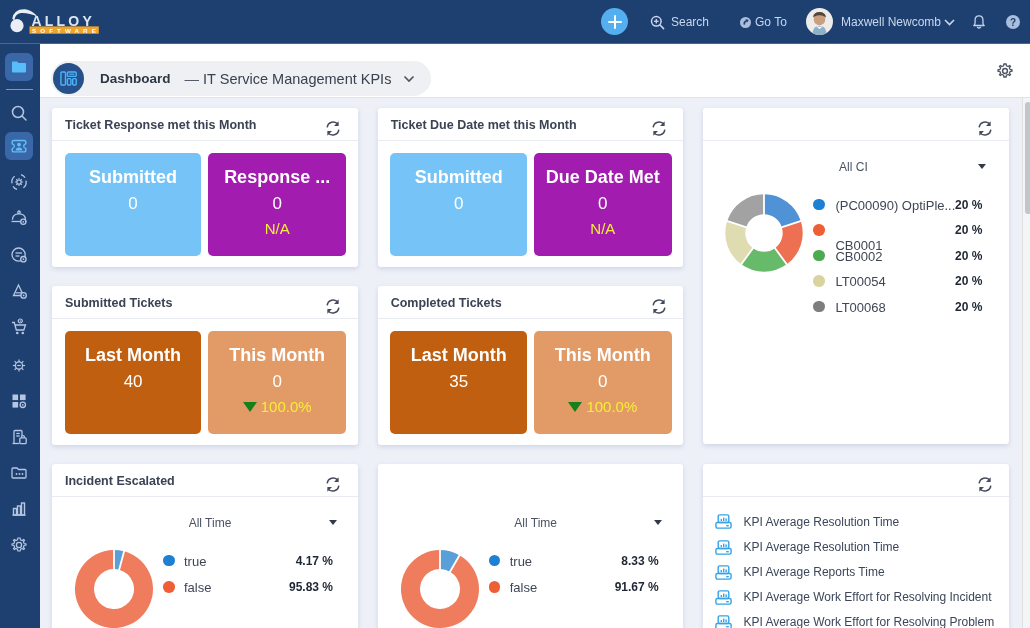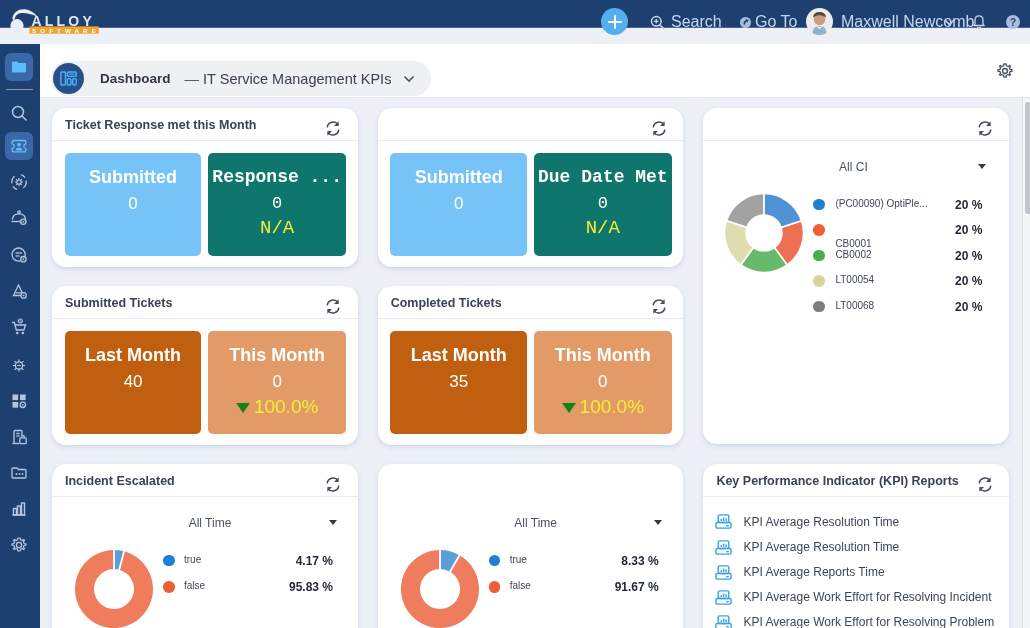--- a/index.html
+++ b/index.html
@@ -1,26 +1,26 @@
 <!DOCTYPE html>
 <html><head>
 <meta charset="utf-8">
 <style>
 * { margin:0; padding:0; box-sizing:border-box; }
 html,body { width:1030px; height:628px; overflow:hidden; }
 body { font-family:"Liberation Sans", sans-serif; position:relative; background:#edf0f7; }
 #page { position:absolute; left:0; top:0; width:1030px; height:628px; overflow:hidden; }
 
 
-.navbar { position:absolute; left:0; top:0; width:1030px; height:28px; background:#1e4070; border-bottom:1px solid #4c6496; box-sizing:border-box; }
+.navbar { position:absolute; left:0; top:0; width:1030px; height:44px; background:#1e4070; border-bottom:1px solid #4c6496; box-sizing:border-box; }
 .logo { position:absolute; left:0; top:0; }
 .plusbtn { position:absolute; left:601px; top:8px; width:27px; height:27px; border-radius:50%; background:#54aff1; }
 .plusbtn:before { content:""; position:absolute; left:6.5px; top:12.5px; width:14px; height:2px; background:#fff; border-radius:1px;}
 .plusbtn:after { content:""; position:absolute; left:12.5px; top:6.5px; width:2px; height:14px; background:#fff; border-radius:1px;}
-.navtxt { position:absolute; color:#c9d6ee; font-size:16px; line-height:44px; }
+.navtxt { position:absolute; color:#c9d6ee; font-size:12px; line-height:44px; }
 .navicon { position:absolute; top:0; }
 
 
 .sidebar { position:absolute; left:0; top:44px; width:40px; height:584px; background:#1e4070; }
 .sbtn { position:absolute; left:5px; width:28px; height:28px; background:#3a67a7; border-radius:6px; }
 .sdivider { position:absolute; left:6px; top:45px; width:27px; height:1px; background:rgba(255,255,255,0.45); }
 .sicon { position:absolute; left:10px; width:18px; height:18px; }
 
 
 .toolbar { position:absolute; left:40px; top:44px; width:990px; height:54px; background:#ffffff; border-bottom:1px solid #dfe3ea; }
@@ -28,40 +28,40 @@
 .pill-ico { width:31px; height:31px; border-radius:50%; background:#27508a; margin-right:16px; display:flex; align-items:center; justify-content:center; }
 .pill b { font-size:13.5px; color:#2f3644; font-weight:bold; }
 .pill span { font-size:14.5px; color:#3a4150; margin-left:10px; }
 .gear-tb { position:absolute; right:16px; top:18px; }
 
 
 .content { position:absolute; left:40px; top:98px; width:990px; height:530px; background:#edf0f7; }
 .sbar-track { position:absolute; left:982px; top:0; width:8px; height:530px; background:#f4f5f6; border-left:1px solid #e0e0e0; }
 .sbar-thumb { position:absolute; left:1.5px; top:4px; width:6px; height:112px; background:#c2c6cb; border-radius:3px; }
 
-.card { position:absolute; background:#fff; border-radius:14px; box-shadow:0 2px 5px rgba(100,120,170,0.22); }
+.card { position:absolute; background:#fff; border-radius:3px; box-shadow:0 2px 5px rgba(100,120,170,0.22); }
 .chead { position:absolute; left:0; top:0; right:0; height:33px; border-bottom:1px solid #e8ebf1; }
 .chead .t { position:absolute; left:13px; top:0; line-height:34px; font-size:12.5px; font-weight:bold; color:#3a4254; }
 .refresh { position:absolute; right:16.5px; top:12px; }
 
 .tile { position:absolute; top:45.5px; width:137.5px; height:102.5px; border-radius:5px; text-align:center; color:#fff; padding-top:12px; line-height:25.5px; }
 .tile .l1 { font-size:18px; font-weight:bold; }
 .tile .l2 { font-size:17px; }
-.tile .l3 { font-size:19px; }
+.tile .l3 { font-size:15px; }
 .blue1 { background:#76c4f7; }
-.blue2 { background:#0f766e;font-family:Liberation Mono, monospace; }
+.blue2 { background:#a21caf; }
 .or1 { background:#c05f10; }
 .or2 { background:#e29b67; }
 .yel { color:#f5ee35; }
 .tri { display:inline-block; width:0; height:0; border-left:7px solid transparent; border-right:7px solid transparent; border-top:10px solid #17801a; margin-right:4px; }
 
 .ddrow { position:absolute; font-size:12px; color:#4a5263; }
 .caret { position:absolute; width:0; height:0; border-left:4.5px solid transparent; border-right:4.5px solid transparent; border-top:5.5px solid #323a48; }
 
-.legrow { position:absolute; font-size:10px; color:#3f4654;text-align:right; }
+.legrow { position:absolute; font-size:13px; color:#3f4654;text-align:right; }
 .legdot { position:absolute; width:11.5px; height:11.5px; border-radius:50%; }
 .legval { position:absolute; font-size:12px; font-weight:bold; color:#1f2633; text-align:right; }
 
 .kpirow { position:absolute; left:40px; font-size:12px; color:#3c465a; white-space:nowrap; }
 .kpico { position:absolute; left:11.5px; }
 </style>
 </head>
 <body>
 <div id="page">
 
@@ -285,20 +285,21 @@
         </div>
       <div class="tile blue2" style="left:156.4px; width:137.5px;">
           <div class="l1">Response ...</div>
           <div class="l2">0</div>
           <div class="l3 yel">N/A</div>
         </div>
     </div>
 
     <div class="card" style="left:337.7px; top:9.5px; width:305.5px; height:159px;">
       <div class="chead">
+          <span class="t">Ticket Due Date met this Month</span>
         <svg class="refresh" width="16" height="17" viewBox="0 0 16 16">
             <g fill="none" stroke="#454b5c" stroke-width="1.5">
               <path d="M2.2 6.8 A6 6 0 0 1 13 3.9"></path>
               <path d="M13.8 9.2 A6 6 0 0 1 3 12.1"></path>
             </g>
             <path d="M13.6 0.8 L13.6 5.4 9 5.4 Z" fill="#454b5c"></path>
             <path d="M2.4 15.2 L2.4 10.6 7 10.6 Z" fill="#454b5c"></path>
           </svg>
       </div>
       <div class="tile blue1" style="left:12.8px; width:136.6px;">
@@ -440,21 +441,20 @@
       <div class="legdot" style="left:111px; top:90.5px; background:#1d80d2;"></div>
         <div class="legrow" style="left:132px; top:89.5px;">true</div>
         <div class="legval" style="left:200px; top:89.5px; width:81px;">8.33 %</div>
       <div class="legdot" style="left:111px; top:117px; background:#ee5f35;"></div>
         <div class="legrow" style="left:132px; top:116px;">false</div>
         <div class="legval" style="left:200px; top:116px; width:81px;">91.67 %</div>
     </div>
 
     <div class="card" style="left:663.4px; top:366px; width:305.8px; height:200px;">
       <div class="chead">
-          <span class="t">Key Performance Indicator (KPI) Reports</span>
         <svg class="refresh" width="16" height="17" viewBox="0 0 16 16">
             <g fill="none" stroke="#454b5c" stroke-width="1.5">
               <path d="M2.2 6.8 A6 6 0 0 1 13 3.9"></path>
               <path d="M13.8 9.2 A6 6 0 0 1 3 12.1"></path>
             </g>
             <path d="M13.6 0.8 L13.6 5.4 9 5.4 Z" fill="#454b5c"></path>
             <path d="M2.4 15.2 L2.4 10.6 7 10.6 Z" fill="#454b5c"></path>
           </svg>
       </div>
       <svg class="kpico" style="top:50px;" width="17" height="15" viewBox="0 0 17 15">

